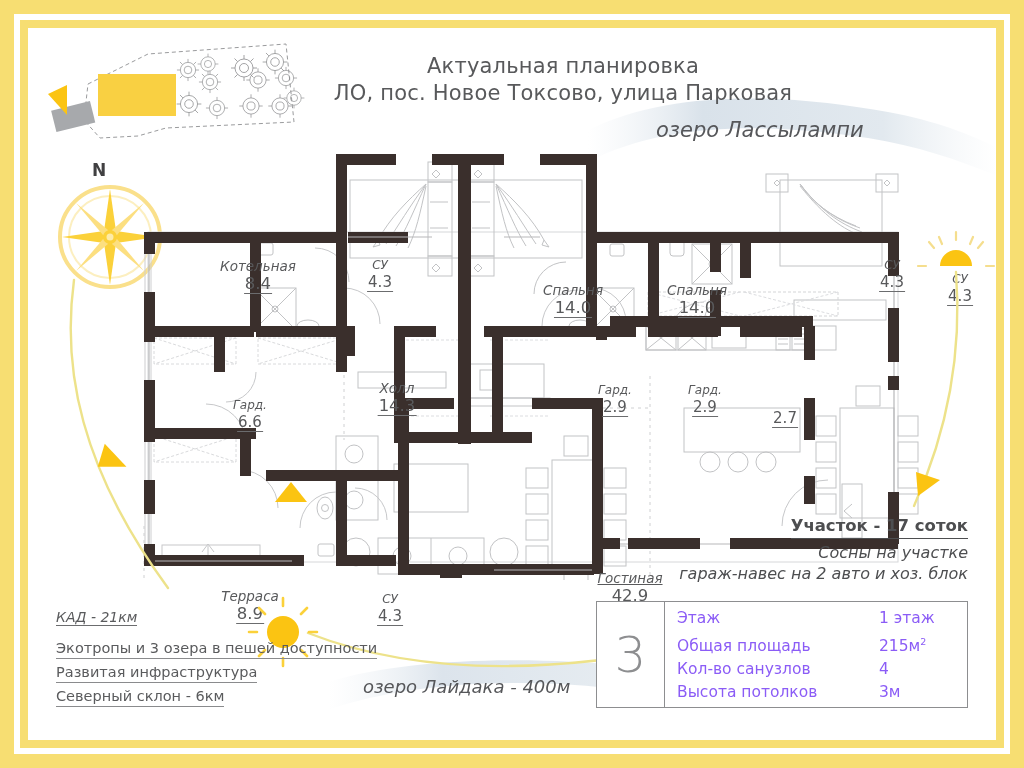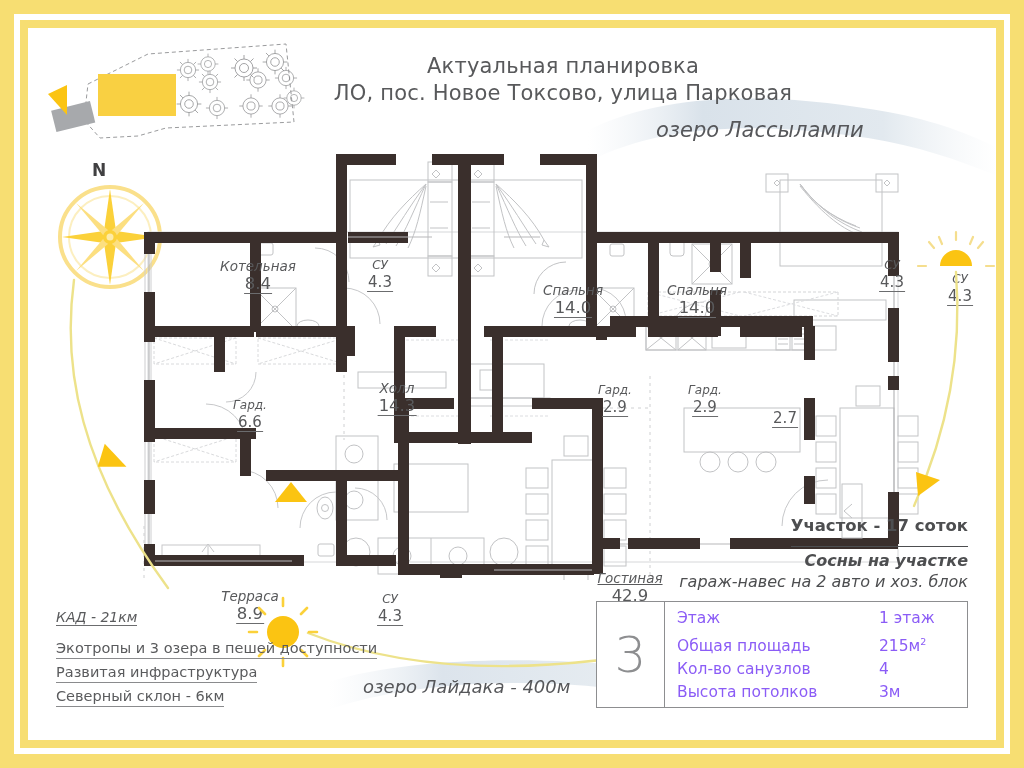--- a/index.html
+++ b/index.html
@@ -86,23 +86,23 @@
   .deco { position:absolute; pointer-events:none; }
 
   
   #plot-info {
     position: absolute; right: 28px; top: 488px;
     text-align: right; color: #4d4e50;
   }
   #plot-info .pi1 {
     font-size: 16.5px; font-weight: bold;
     border-bottom: 1.6px solid #4d4e50;
-    display:inline-block; padding-bottom:11px;
-  }
-  #plot-info .pi2 { font-size: 16px; font-style: italic; margin-top: 4px; font-weight: bold; }
+    display:inline-block; padding-bottom:3px;
+  }
+  #plot-info .pi2 { font-size: 16px; font-style: italic; margin-top: 4px; }
   #plot-info .pi3 { font-size: 16px; font-style: italic; margin-top: 2px; }
 
   
   #spec {
     position:absolute; right: 28px; bottom: 32px;
     width: 372px; height: 107px;
     border: 1.6px solid #8d8e90;
     display: flex;
     background: #fff;
   }

